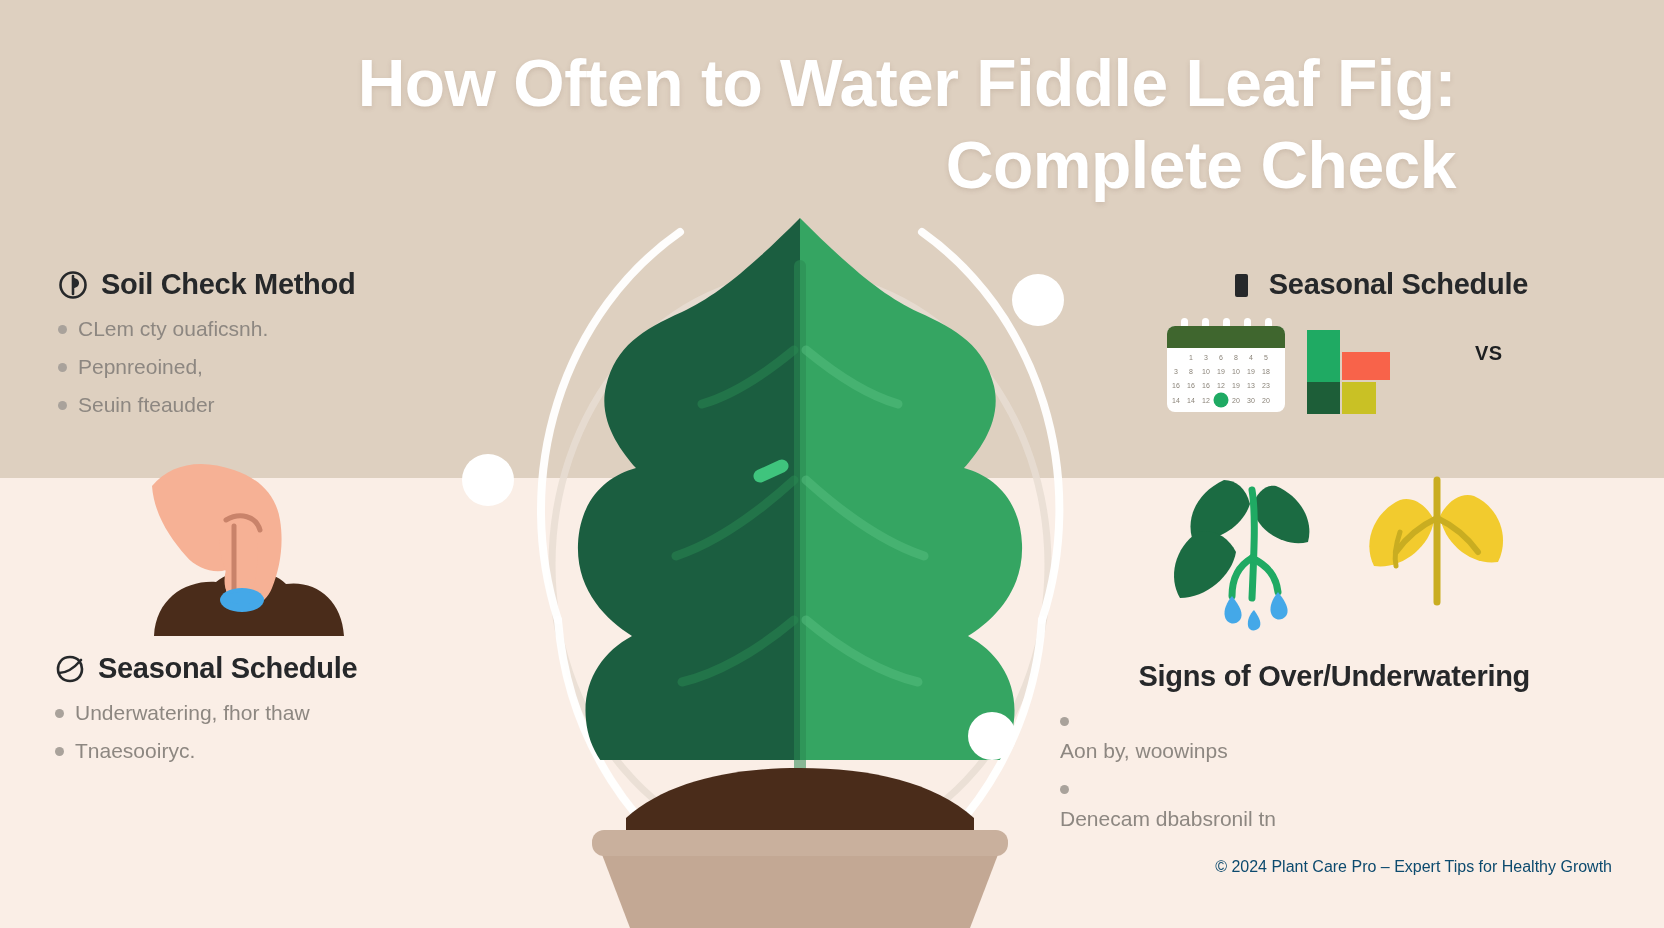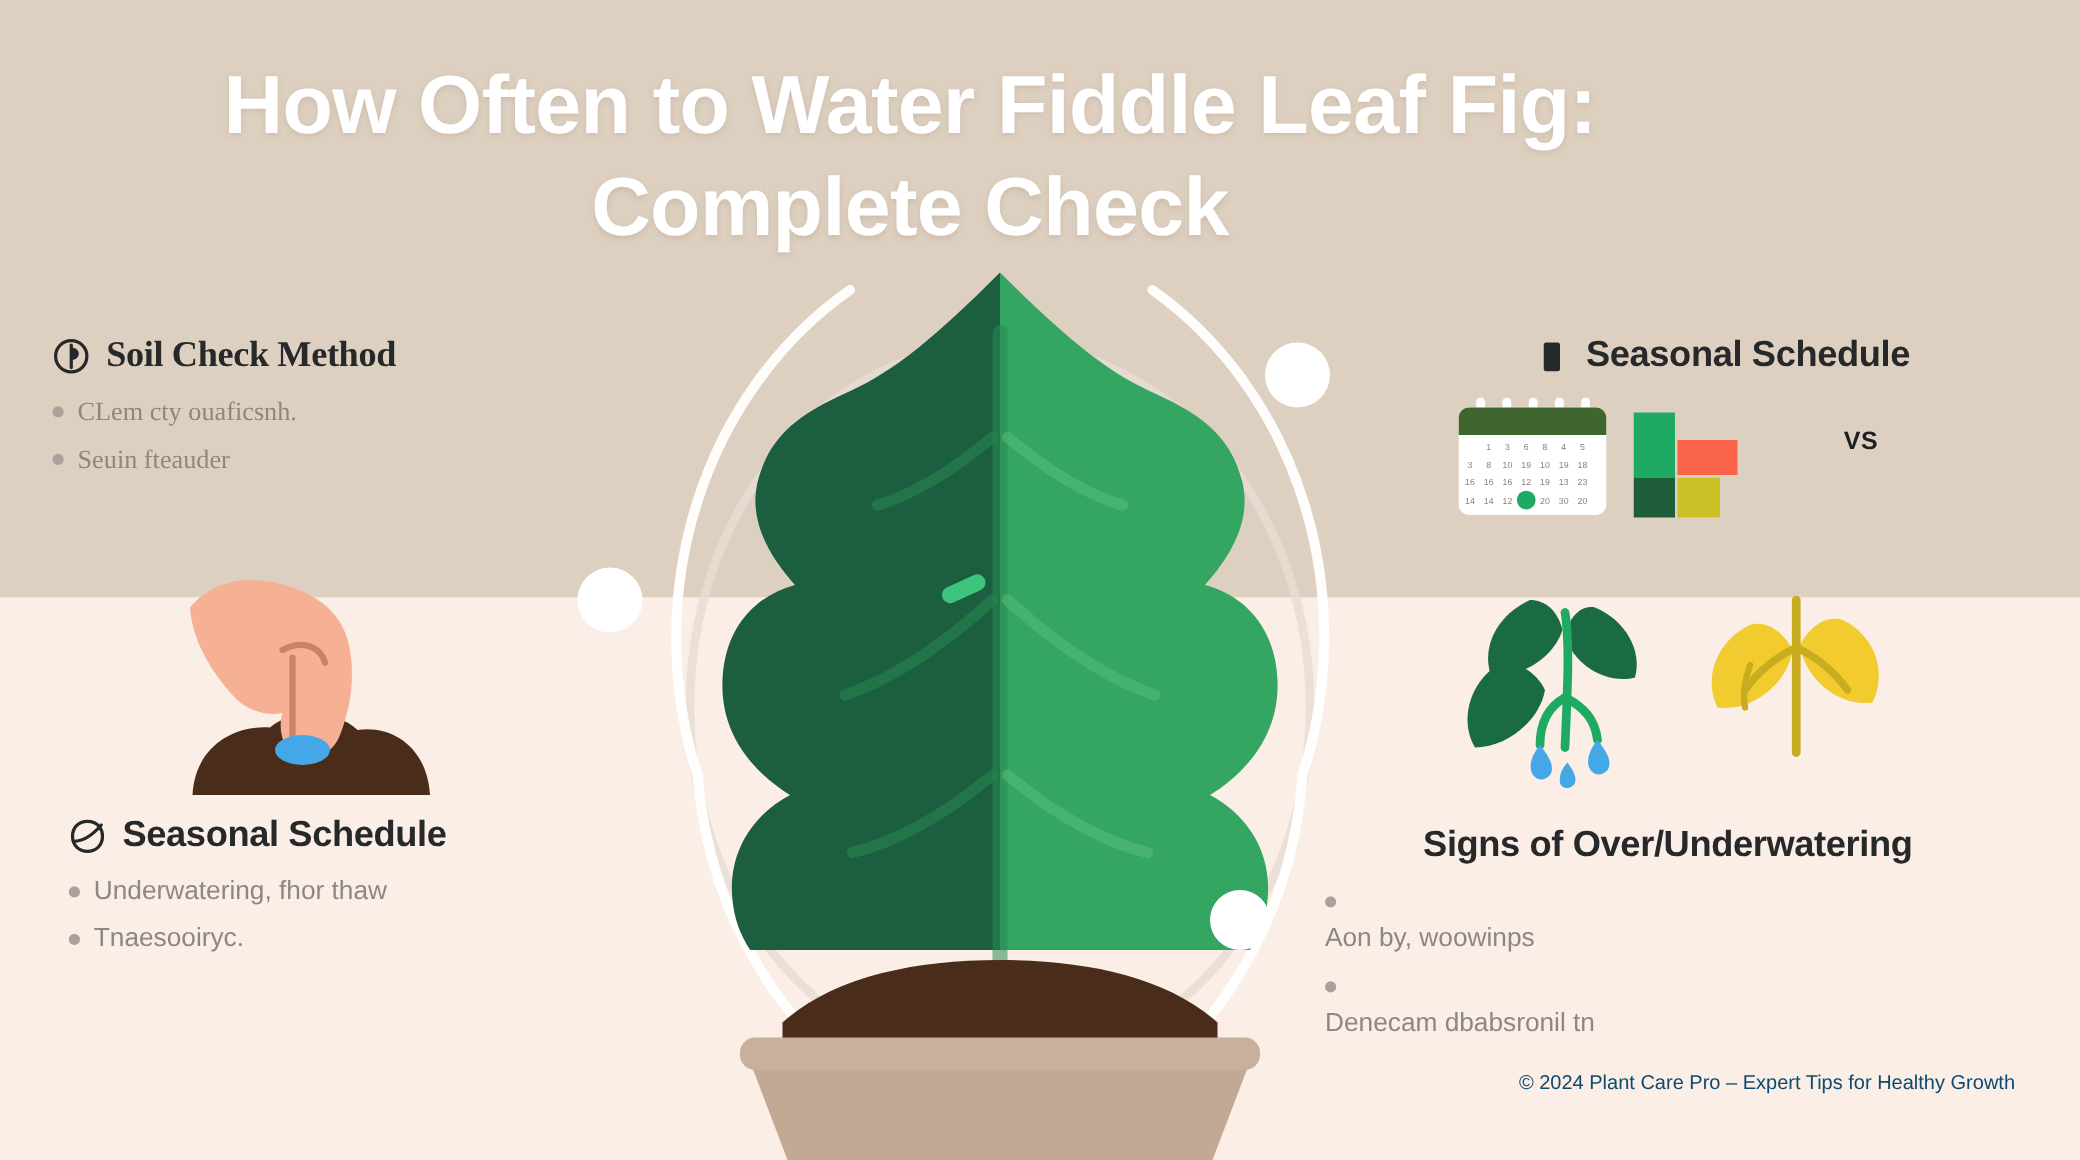--- a/index.html
+++ b/index.html
@@ -17,21 +17,21 @@
     background:#ded0c0;
   }
   .band-bottom {
     position:absolute; left:0; top:478px; width:1664px; height:450px;
     background:#faeee6;
   }
 
   
   .title-wrap {
     position:absolute; left:0; top:42px; width:1456px;
-    text-align:center; z-index:30;
+    text-align:right; z-index:30;
   }
   .title-line {
     color:#ffffff;
     font-size:66px;
     font-weight:bold;
     letter-spacing:-0.5px;
     line-height:82px;
     text-shadow:0 2px 5px rgba(120,95,75,0.18);
   }
 
@@ -62,21 +62,21 @@
     font-size:21px; line-height:28px; color:#8d8781;
     margin-bottom:9px; white-space:nowrap;margin-top:10px;
   }
   .bullets.right li { justify-content:flex-end;flex-direction:column; }
   .dot {
     width:9px; height:9px; border-radius:50%;
     background:#a9a29b; flex:0 0 9px; margin-top:10px;
   }
 
   
-  #sec-soil        { left:42px;  top:268px;font-family:Liberation Serif, serif; }
+  #sec-soil        { left:58px;  top:268px; }
   #sec-season-left { left:55px;  top:652px; }
   #sec-season-rt   { left:1128px; top:268px; width:400px; }
   #sec-signs       { left:1060px; top:660px; width:470px; }
 
   
   .hand-art { position:absolute; left:130px; top:448px; width:250px; height:190px; z-index:20; }
 
   
   .cal-art { position:absolute; left:1155px; top:318px; width:300px; height:100px; z-index:20; }
   .vs-label {
@@ -186,20 +186,24 @@
         <circle cx="15" cy="15" r="12.5" fill="none" stroke="#26282a" stroke-width="2.6"></circle>
         <path d="M15 6 L15 24" stroke="#26282a" stroke-width="2.6" stroke-linecap="round"></path>
         <path d="M15 8 C 23 8, 23 18, 15 18 Z" fill="#26282a"></path>
       </svg>
       <span class="sec-title">Soil Check Method</span>
     </div>
     <ul class="bullets">
       <li>
         <span class="dot"></span>
         <span>CLem cty ouaficsnh.</span>
+      </li>
+      <li>
+        <span class="dot"></span>
+        <span>Pepnreoined,</span>
       </li>
       <li>
         <span class="dot"></span>
         <span>Seuin fteauder</span>
       </li>
     </ul>
   </div>
 
   <div class="hand-art">
     <svg width="250" height="190" viewBox="0 0 250 190">

